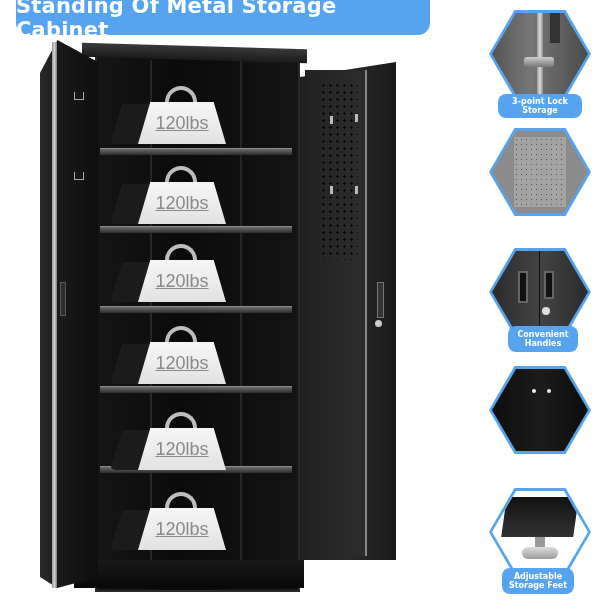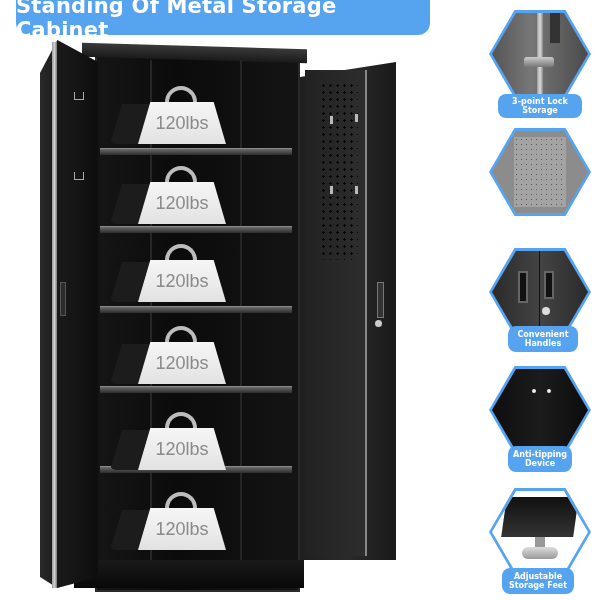--- a/index.html
+++ b/index.html
@@ -47,21 +47,21 @@
   }
   .weight .handle {
     position: absolute; left: 27px; top: 0; width: 32px; height: 26px;
     border: 4px solid #bdbdbd; border-bottom: none; border-radius: 16px 16px 0 0;
   }
   .weight .body {
     position: absolute; left: 0; top: 16px; width: 88px; height: 42px;
     background: linear-gradient(#f6f6f6,#e2e2e2);
     clip-path: polygon(14% 0,86% 0,100% 100%,0 100%);
     display: flex; align-items: center; justify-content: center;
-    color: #8a8a8a; font-size: 18px; font-family: "Liberation Sans", sans-serif;
+    color: #8a8a8a; font-size: 18px; font-family: "Liberation Sans", sans-serif; text-decoration: underline;
   }
 
   .left-door {
     position: absolute; left: 40px; top: 40px; width: 58px; height: 548px;
     background: linear-gradient(90deg,#2a2a2a,#1a1a1a 30%,#0e0e0e);
     clip-path: polygon(30% 0,100% 4%,100% 98%,30% 100%,0 98%,0 6%);
   }
   .left-door-edge {
     position: absolute; left: 52px; top: 42px; width: 5px; height: 546px;
     background: linear-gradient(90deg,#9a9a9a,#cfcfcf,#7a7a7a);
@@ -240,24 +240,20 @@
   </div>
 </div>
 
 <div class="feature" style="top:362px;height:120px">
   <div class="hex" style="top:4px">
     <div class="hex-inner anti-img">
       <div class="dot" style="left:40px"></div>
       <div class="dot" style="left:55px"></div>
     </div>
   </div>
-  <div class="pill" style="left:28px;top:84px;width:64px;height:26px">
-    <span>Anti-tipping</span>
-    <span>Device</span>
-  </div>
 </div>
 
 <div class="feature" style="top:484px;height:116px">
   <div class="hex" style="top:4px">
     <div class="hex-inner feet-img">
       <div class="plate"></div>
         <div class="stem"></div>
         <div class="foot"></div>
     </div>
   </div>

